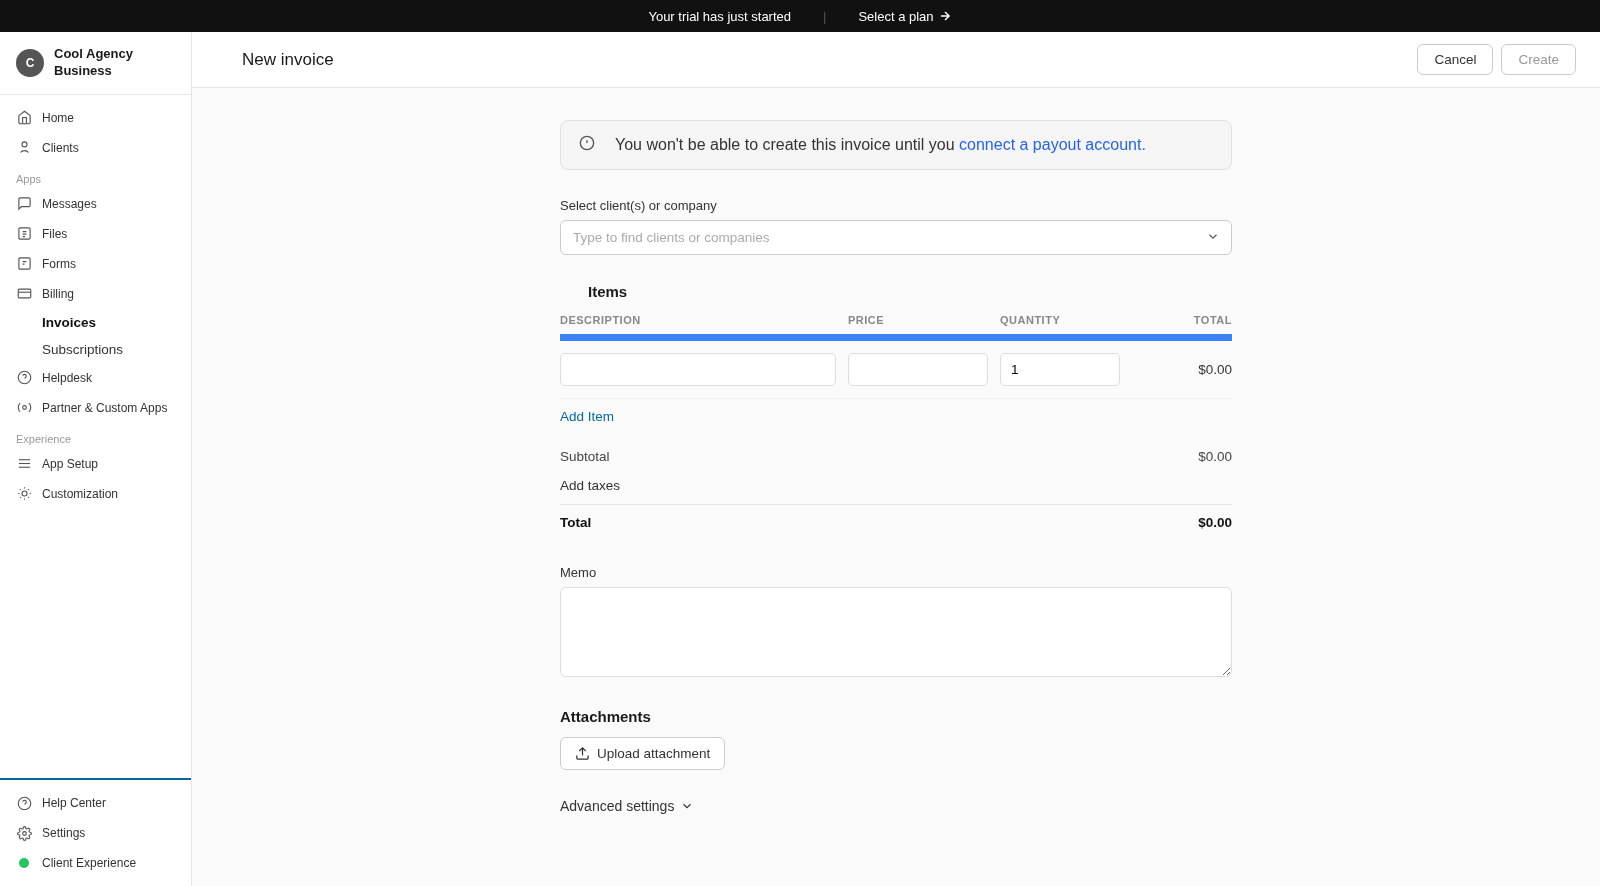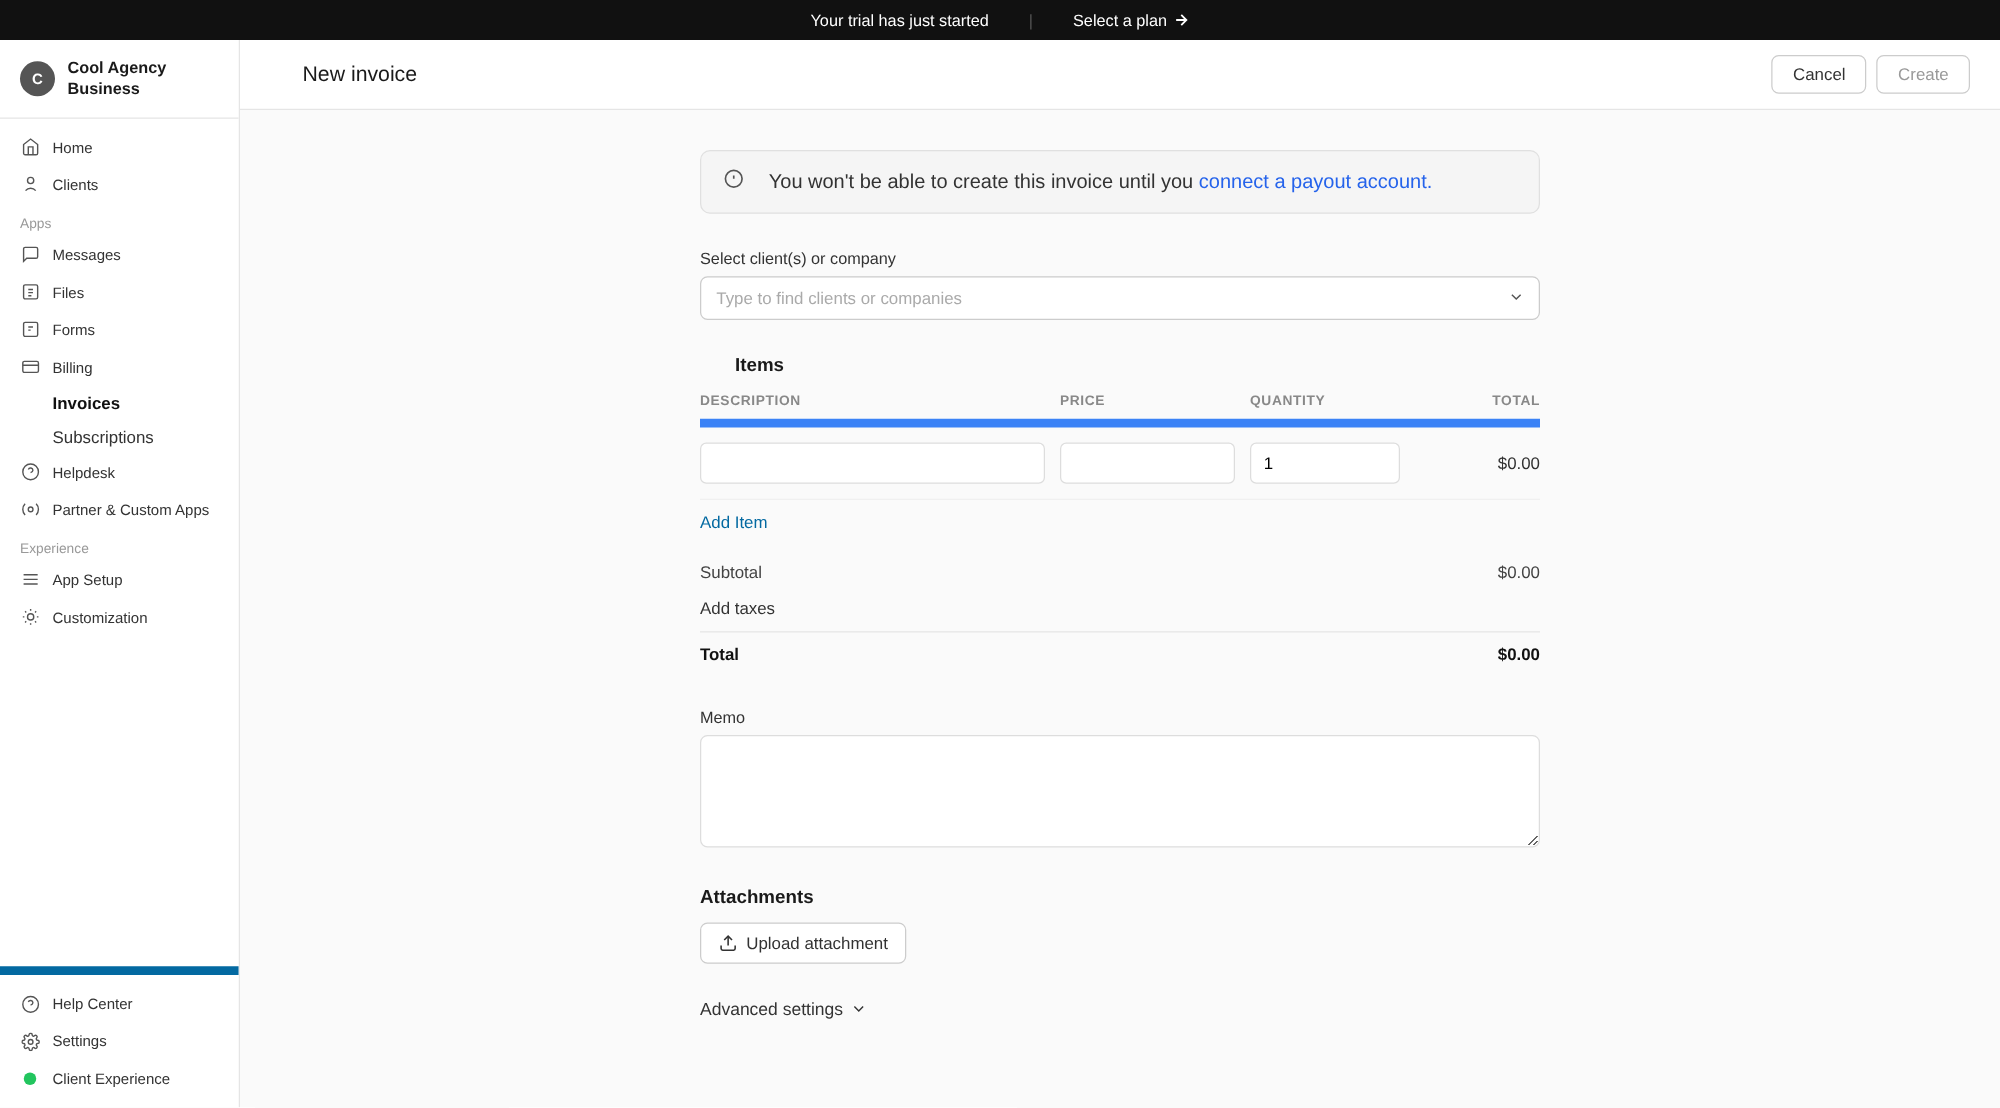--- a/index.html
+++ b/index.html
@@ -85,21 +85,21 @@
     .sidebar-sub-item {
       padding: 6px 16px 6px 42px;
       cursor: pointer;
       font-size: 13.5px;
       color: #333;
     }
     .sidebar-sub-item.active { font-weight: 600; color: #111; }
 
     .sidebar-bottom {
       padding: 8px 0;
-      border-top: 7px solid #0369a1;
+      border-top: 2px solid #0369a1;
     }
 
     .green-dot { width: 10px; height: 10px; border-radius: 50%; background: #22c55e; flex-shrink: 0; }
 
     
     .page-header {
       display: flex;
       align-items: center;
       justify-content: space-between;
       padding: 0 24px;

